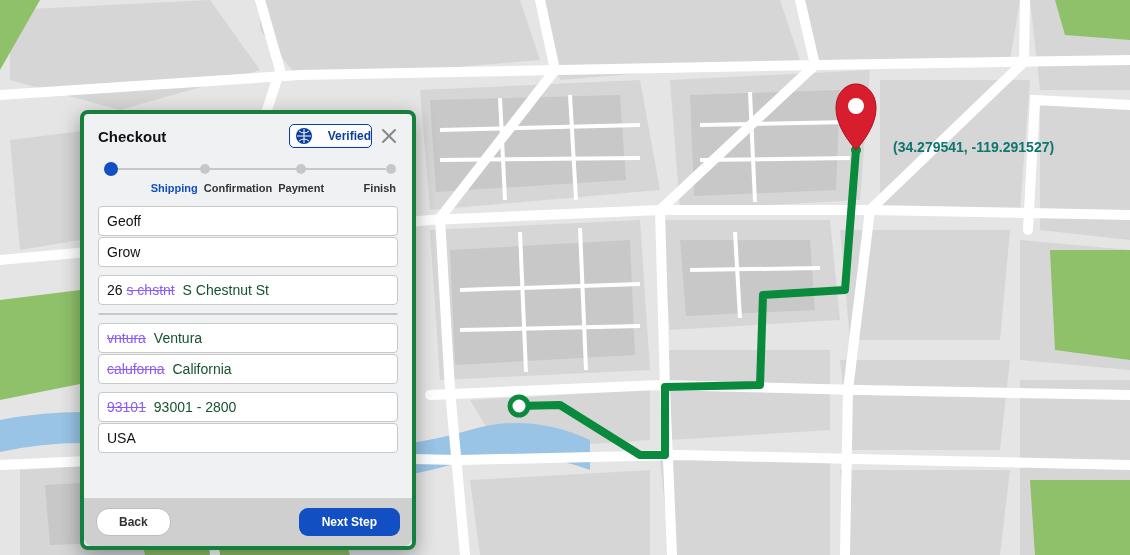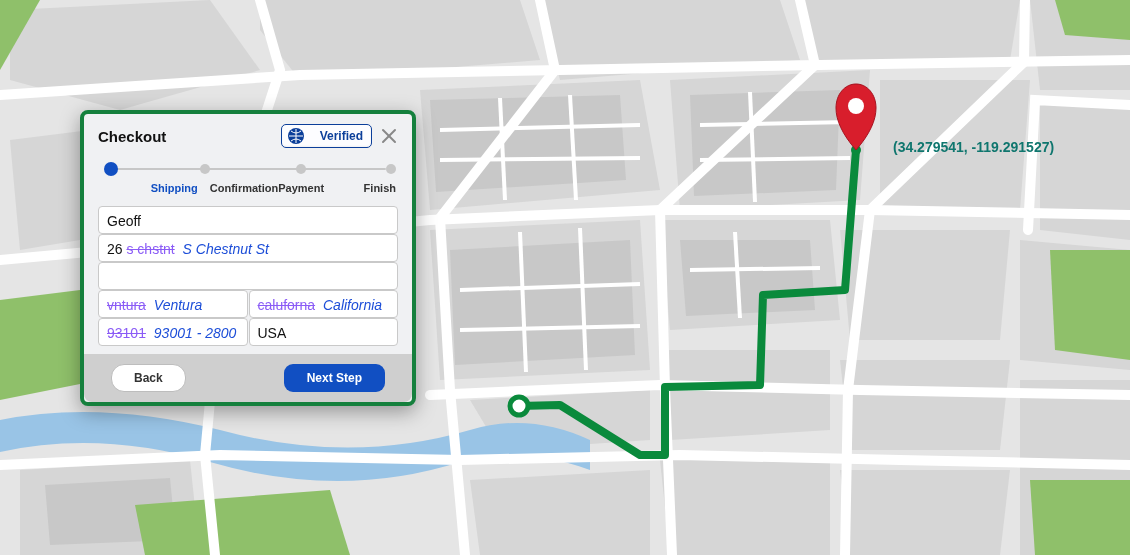--- a/index.html
+++ b/index.html
@@ -14,21 +14,21 @@
   }
   .card-header{
     display:flex;align-items:center;justify-content:space-between;
     padding:10px 12px 6px 14px;
   }
   .card-title{font-weight:bold;font-size:15px;color:#111;}
   .header-right{display:flex;align-items:center;gap:6px;}
   .verified-badge{
     display:flex;align-items:center;gap:16px;
     background:#fdfdff;border:1px solid #0c3f9a;border-radius:5px;
-    padding:3px 8px 3px 6px;font-size:12px;font-weight:bold;color:#0c3f9a;
+    padding:3px 0 3px 6px;font-size:12px;font-weight:bold;color:#0c3f9a;
     box-shadow:inset 0 -1px 2px rgba(0,0,0,0.05);
   }
   .verified-badge .globe{
     width:16px;height:16px;border-radius:50%;background:#0c3f9a;
     display:flex;align-items:center;justify-content:center;
   }
   .close-x{
     width:22px;height:22px;border-radius:50%;
     display:flex;align-items:center;justify-content:center;
     cursor:pointer;
@@ -48,40 +48,40 @@
     position:absolute;top:2px;width:10px;height:10px;border-radius:50%;
     background:#c7c7c7;
   }
   .step-dot.active{width:14px;height:14px;top:0;background:#114fc2;}
   .step-labels{
     display:flex;margin-top:6px;
     font-size:11px;font-weight:bold;color:#333;
   }
   .step-labels span{display:block}
   .step-labels .lab-ship{width:88px;text-align:right;color:#114fc2;margin-left:24px;}
-  .step-labels .lab-conf{width:96px;text-align:right;}
+  .step-labels .lab-conf{width:96px;text-align:center;}
   .step-labels .lab-pay{width:78px;text-align:left;}
   .step-labels .lab-fin{flex:1;text-align:right;margin-left:20px;}
 
   
   .form{padding:12px 14px 8px 14px;}
-  .row{display:flex;gap:1px;margin-bottom:0;}
+  .row{display:flex;gap:1px;margin-bottom:8px;flex-direction:column;}
   .field{
     background:#fff;border:1px solid #c9c9c9;border-radius:4px;
     height:28px;line-height:28px;padding:0 8px;font-size:14px;color:#111;
     box-sizing:border-box;flex:1;overflow:hidden;white-space:nowrap;
   }
   .half{flex:1 1 50%;}
   .strike{color:#8b5cf6;text-decoration:line-through;margin-right:4px;}
-  .corrected{color:#1d4ed8;font-style:italic;}
+  .corrected{color:#14532d;}
 
   
   .card-footer{
-    background:#cfcfcf;padding:10px 27px;border-radius:0 0 8px 8px;
-    display:flex;justify-content:space-between;align-items:center;
+    background:#cfcfcf;padding:10px 12px;border-radius:0 0 8px 8px;
+    display:flex;justify-content:space-between;align-items:center;margin-top:29px;
   }
   .btn{
     height:26px;border-radius:13px;font-size:12px;font-weight:bold;
     padding:0 22px;cursor:pointer;border:1px solid transparent;
     display:flex;align-items:center;
   }
   .btn-back{background:#fff;color:#333;border:1px solid #bdbdbd;}
   .btn-next{background:#114fc2;color:#fff;border-radius:9px;}
 
   
@@ -221,20 +221,23 @@
       <span class="lab-pay">Payment</span>
       <span class="lab-fin">Finish</span>
     </div>
   </div>
 
   <div class="form">
     <div class="row">
       <div class="field half">
         <span>Geoff</span>
       </div>
+      <div class="field half">
+        <span>Grow</span>
+      </div>
     </div>
     <div class="row">
       <div class="field">
         <span>26</span>
         <span class="strike">s chstnt</span>
         <span class="corrected">S Chestnut St</span>
       </div>
     </div>
     <div class="row">
       <div class="field">

